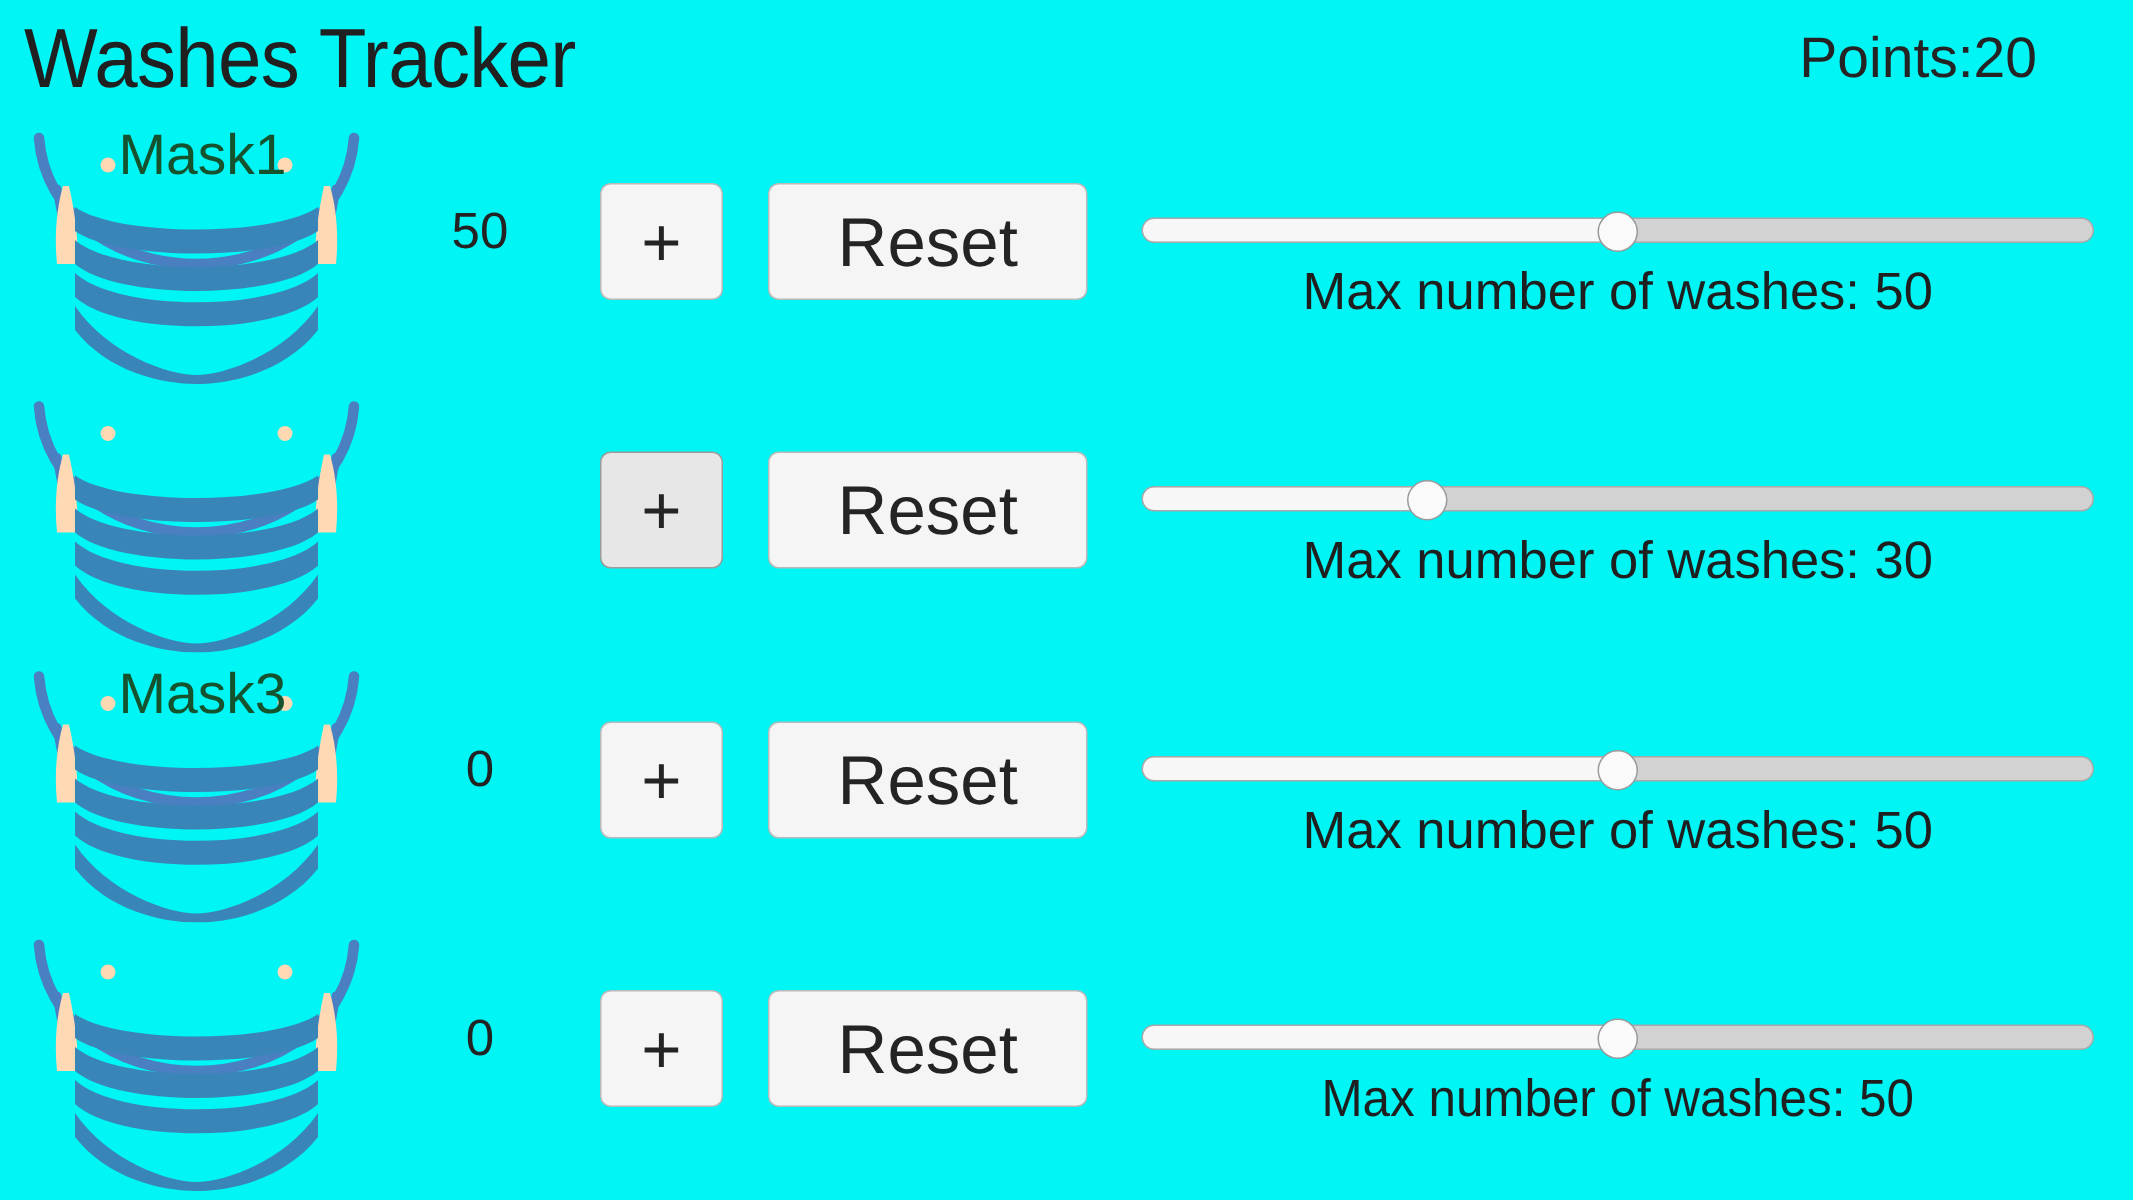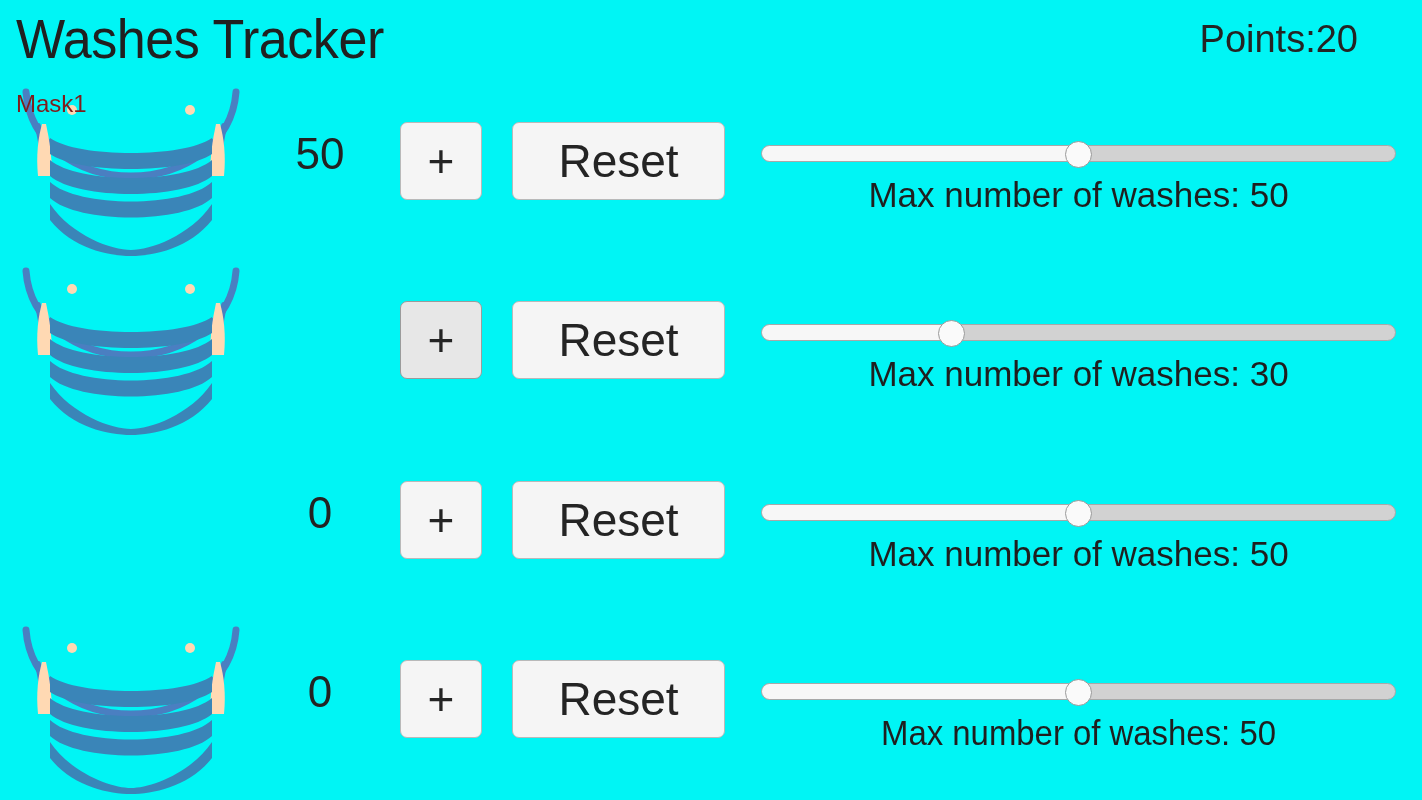--- a/index.html
+++ b/index.html
@@ -72,38 +72,39 @@
     top: 2px;
     width: 246px;
     height: 176px;
     display: block;
   }
   .mask-label {
     position: absolute;
     left: 0;
     top: 4px;
     width: 246px;
-    font-size: 24px;
+    text-align: center;
+    font-size: 38px;
     line-height: 44px;
-    color: #7f1d1d;
+    color: #14532d;
     z-index: 3;
     pointer-events: none;
     white-space: nowrap;
     padding-left: 8px;
     box-sizing: border-box;
   }
 
   
   .count {
     position: absolute;
     left: 258px;
     top: 44px;
     width: 124px;
     text-align: center;
-    font-size: 44px;
+    font-size: 34px;
     line-height: 64px;
     color: #232323;
   }
 
   
   .btn {
     position: absolute;
     box-sizing: border-box;
     background: #f5f5f5;
     border: 1px solid #b9b9b9;
@@ -259,20 +260,36 @@
       <div class="track">
         <div class="track-fill" style="width: 30%;"></div>
       </div>
       <div class="thumb" style="left: 30%;"></div>
     </div>
     <div class="slider-caption">Max number of washes: 30</div>
   </div>
 </div>
 
 <div class="row row-3">
+  <div class="mask-cell">
+    <svg class="mask-svg" viewBox="0 0 246 176">
+      <path d="M18 12 C22 64 70 96 123 96 C176 96 224 64 228 12" fill="none" stroke="#4a7fc1" stroke-width="7" stroke-linecap="round"></path>
+      <path d="M30 46 C33 62 36 76 38 92" fill="none" stroke="#4a7fc1" stroke-width="6" stroke-linecap="round"></path>
+      <path d="M216 46 C213 62 210 76 208 92" fill="none" stroke="#4a7fc1" stroke-width="6" stroke-linecap="round"></path>
+      <path d="M38 44 C42 62 44 78 44 96 L30 96 C28 76 30 58 34 44 Z" fill="#ffd9b3"></path>
+      <path d="M208 44 C204 62 202 78 202 96 L216 96 C218 76 216 58 212 44 Z" fill="#ffd9b3"></path>
+      <circle cx="64" cy="30" r="5" fill="#ffd9b3"></circle>
+      <circle cx="182" cy="30" r="5" fill="#ffd9b3"></circle>
+      <path d="M42 58 C70 78 176 78 204 58 L204 74 C176 94 70 94 42 74 Z" fill="#3a85b8"></path>
+      <path d="M42 80 C70 104 176 104 204 80 L204 96 C176 120 70 120 42 96 Z" fill="#3a85b8"></path>
+      <path d="M42 102 C70 128 176 128 204 102 L204 118 C176 144 70 144 42 118 Z" fill="#3a85b8"></path>
+      <path d="M42 124 C64 156 104 170 123 170 C142 170 182 156 204 124 L204 140 C182 168 146 176 123 176 C100 176 64 168 42 140 Z" fill="#3a85b8"></path>
+    </svg>
+    <div class="mask-label">Mask3</div>
+  </div>
   <div class="count">0</div>
   <button class="btn btn-plus">+</button>
   <button class="btn btn-reset">Reset</button>
   <div class="slider-cell">
     <div class="slider">
       <div class="track">
         <div class="track-fill" style="width: 50%;"></div>
       </div>
       <div class="thumb" style="left: 50%;"></div>
     </div>

